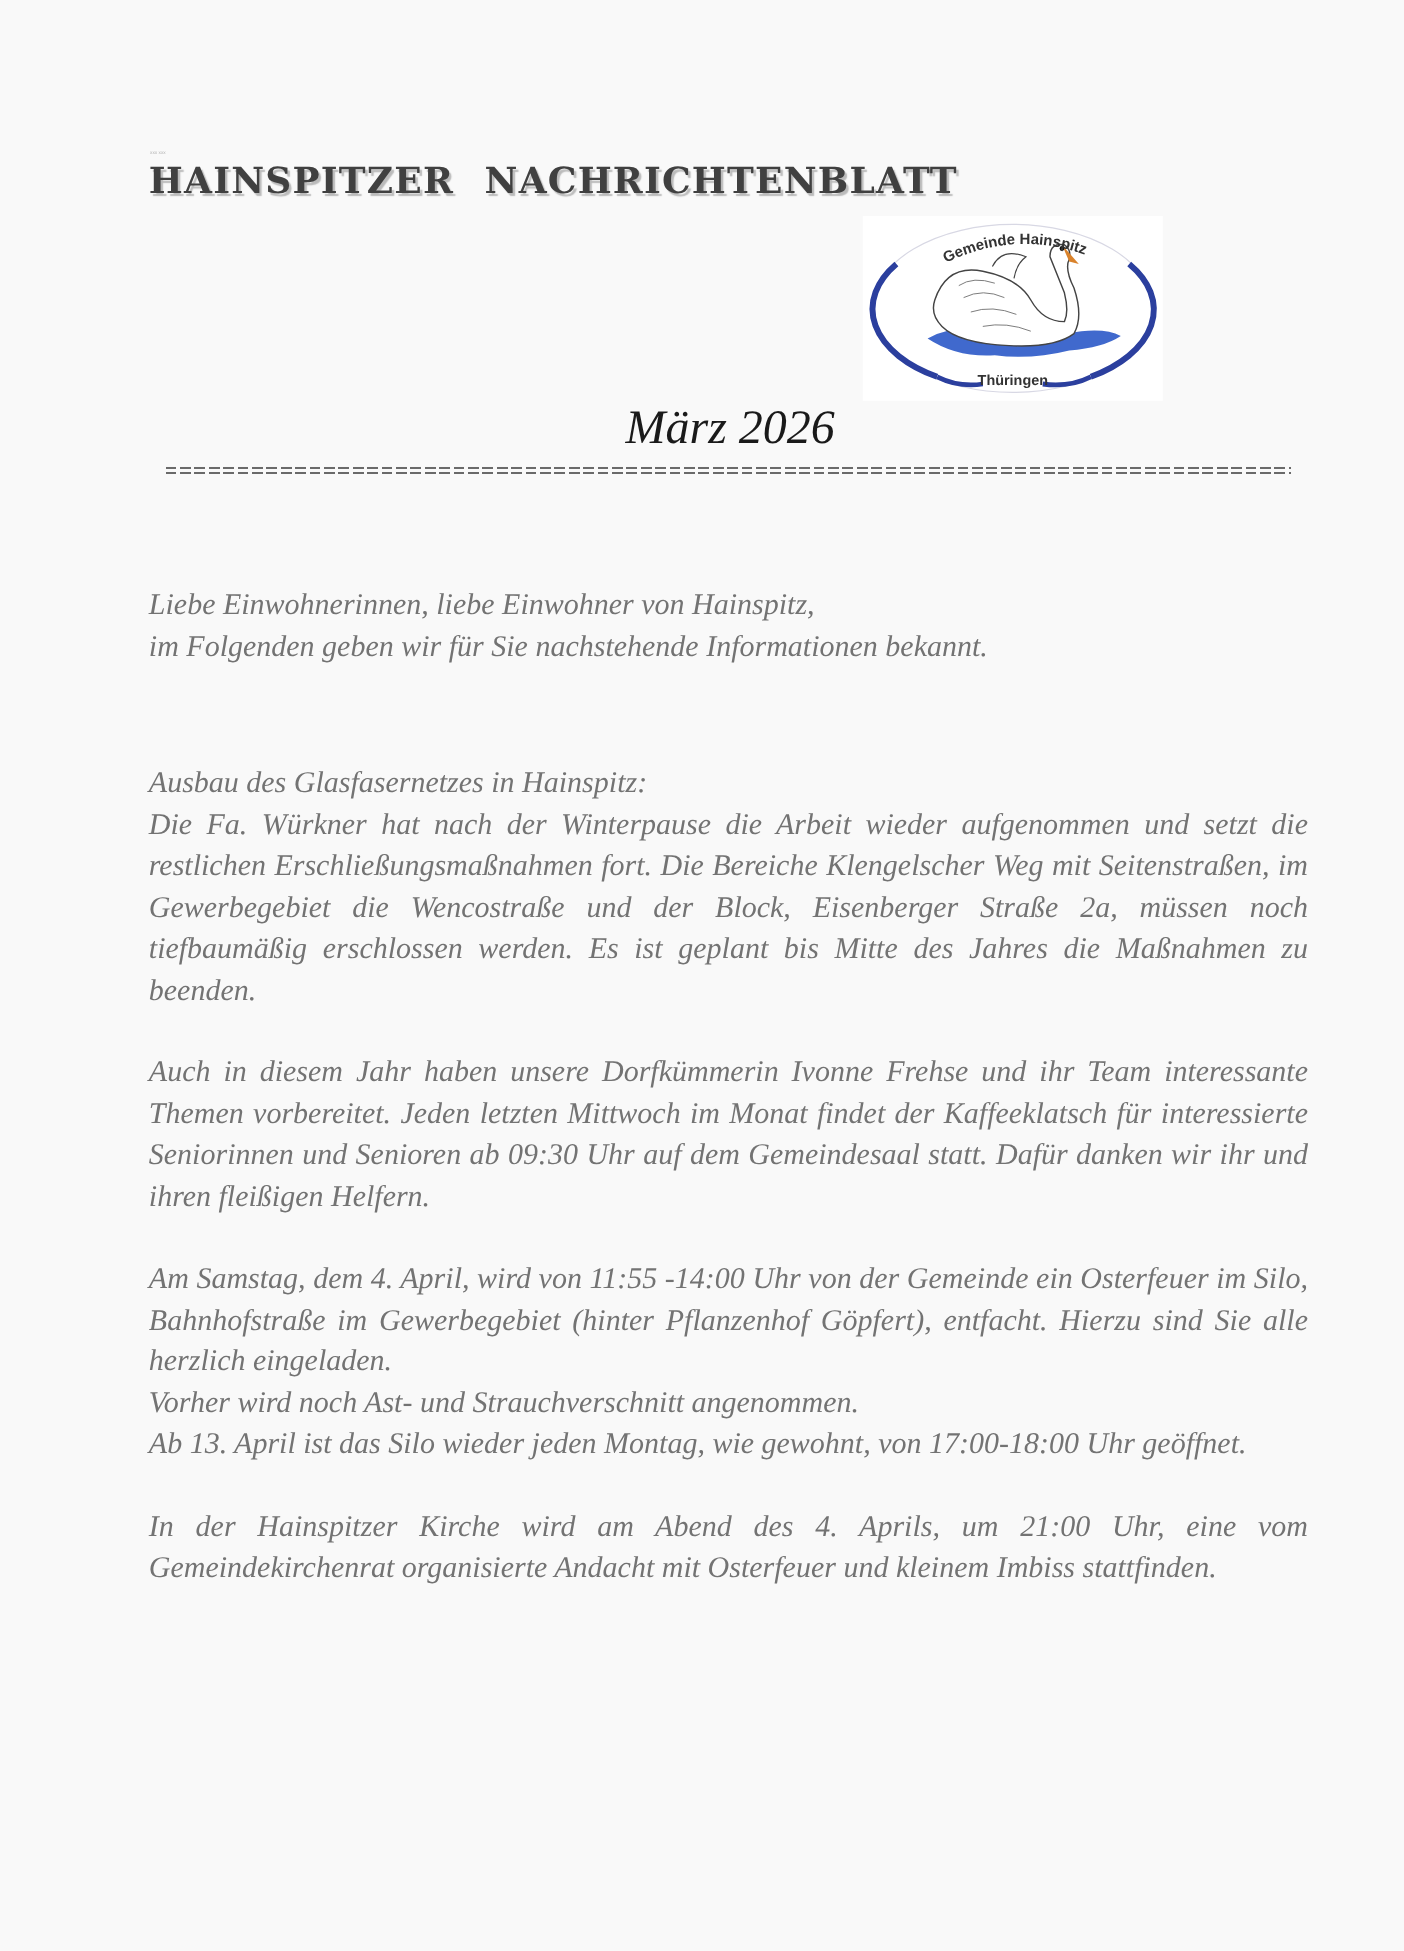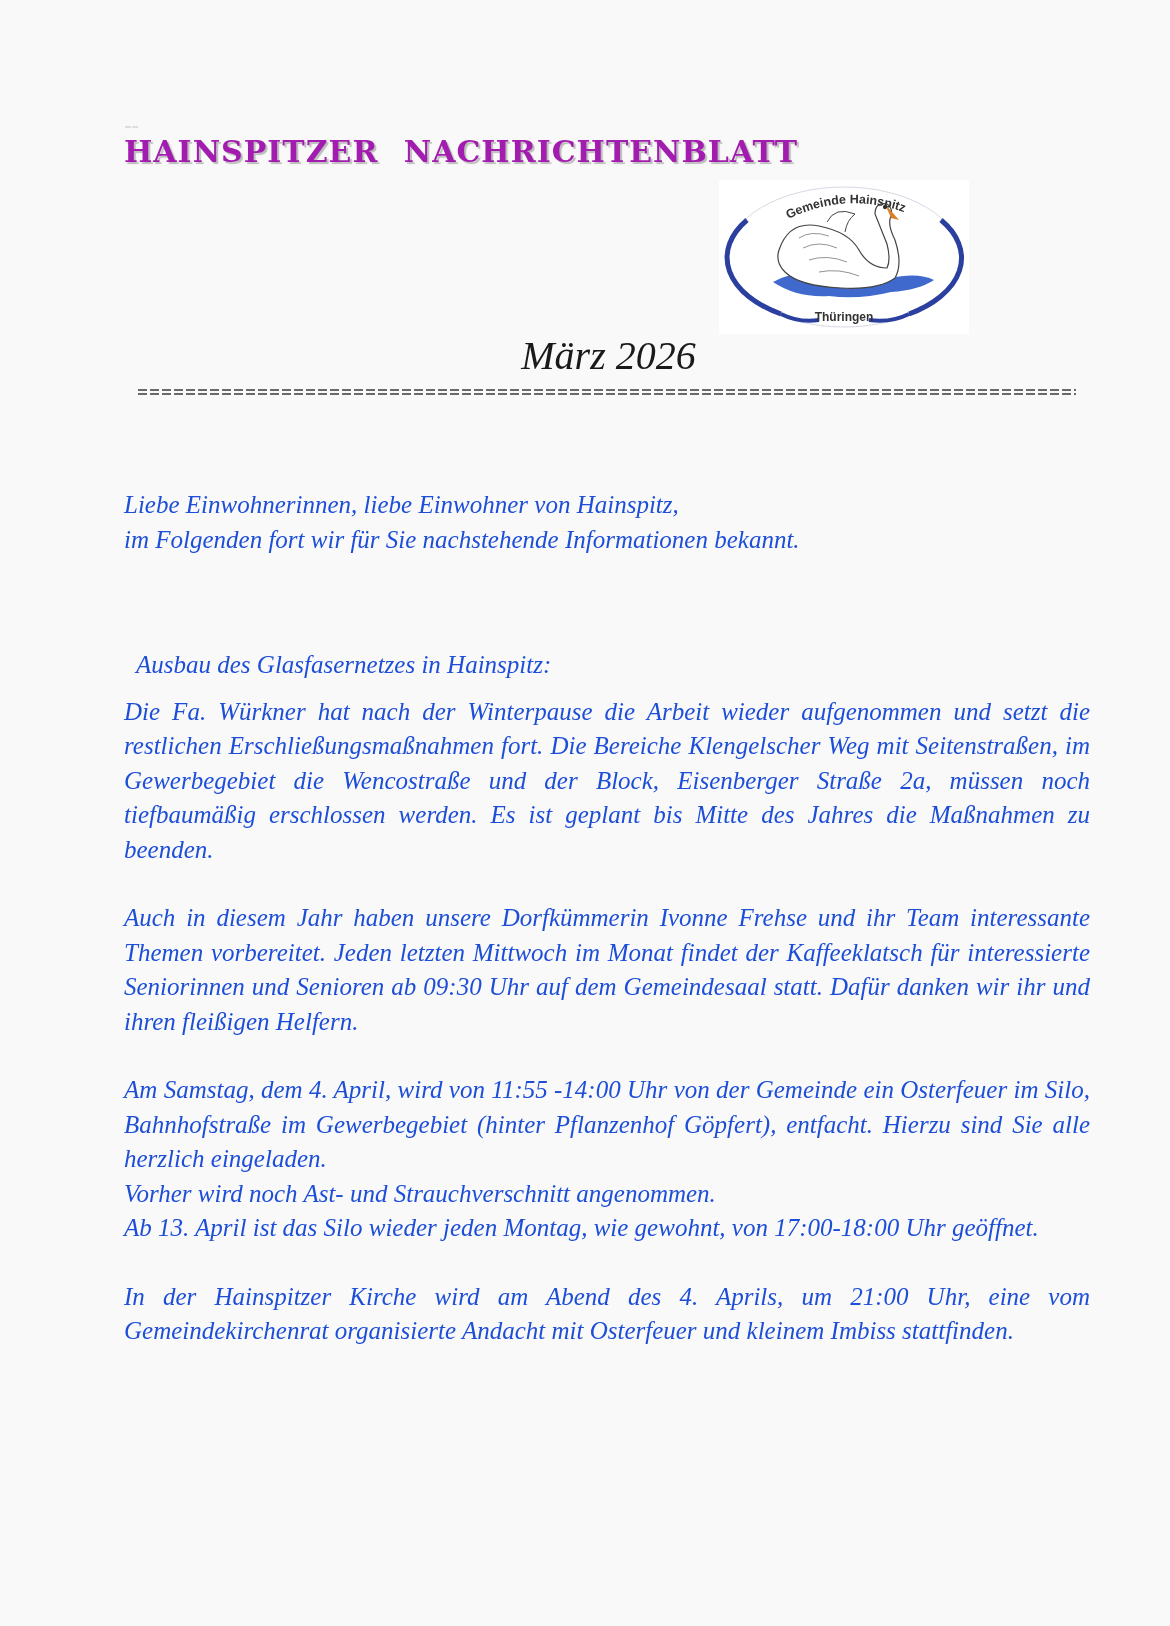--- a/index.html
+++ b/index.html
@@ -16,21 +16,21 @@
     font-size: 4px; color: #b5b5b5;
   }
   .masthead {
     position: absolute; left: 124px; top: 134px;
     font-family: "DejaVu Serif", serif;
     font-weight: bold;
     font-size: 30px;
     letter-spacing: 1px;
     font-variant: small-caps;
     text-transform: uppercase;
-    color: #a21caf;
+    color: #404040;
     text-shadow: 2px 2px 1px rgba(0,0,0,0.25);
     word-spacing: 14px;
     white-space: nowrap;
   }
   .logo {
     position: absolute; left: 719px; top: 180px;
     width: 250px; height: 154px;
     background: #ffffff;
   }
   .logo svg { width: 100%; height: 100%; display: block; }
@@ -50,26 +50,26 @@
     -webkit-mask: linear-gradient(#000 0 2px, transparent 2px 4px, #000 4px 6px, transparent 6px);
     mask: linear-gradient(#000 0 2px, transparent 2px 4px, #000 4px 6px, transparent 6px);
   }
   .content {
     position: absolute; left: 124px; top: 488px;
     width: 966px;
     font-family: "Liberation Serif", serif;
     font-style: italic;
     font-size: 25px;
     line-height: 34.5px;
-    color: #1d4ed8;
+    color: #737373;
   }
   .greeting p { margin: 0; }
   .section { margin: 0; }
   .section h2 {
-    margin: 12px;
+    margin: 0;
     font-size: 25px;
     font-weight: normal;
     font-style: italic;
     line-height: 34.5px;
   }
   .section p {
     margin: 0;
     text-align: justify;
     text-align-last: left;
   }
@@ -104,21 +104,21 @@
   </svg>
 </div>
 
 <div class="issue-date">März 2026</div>
 
 <div class="rule"></div>
 
 <div class="content">
   <div class="greeting">
     <p>Liebe Einwohnerinnen, liebe Einwohner von Hainspitz,</p>
-    <p>im Folgenden fort wir für Sie nachstehende Informationen bekannt.</p>
+    <p>im Folgenden geben wir für Sie nachstehende Informationen bekannt.</p>
   </div>
 
   <div class="gap-large"></div>
 
   <div class="section">
     <h2>Ausbau des Glasfasernetzes in Hainspitz:</h2>
     <p>Die Fa. Würkner hat nach der Winterpause die Arbeit wieder aufgenommen und setzt die restlichen Erschließungsmaßnahmen fort. Die Bereiche Klengelscher Weg mit Seitenstraßen, im Gewerbegebiet die Wencostraße und der Block, Eisenberger Straße 2a, müssen noch tiefbaumäßig erschlossen werden. Es ist geplant bis Mitte des Jahres die Maßnahmen zu beenden.</p>
   </div>
 
   <div class="gap-medium"></div>

